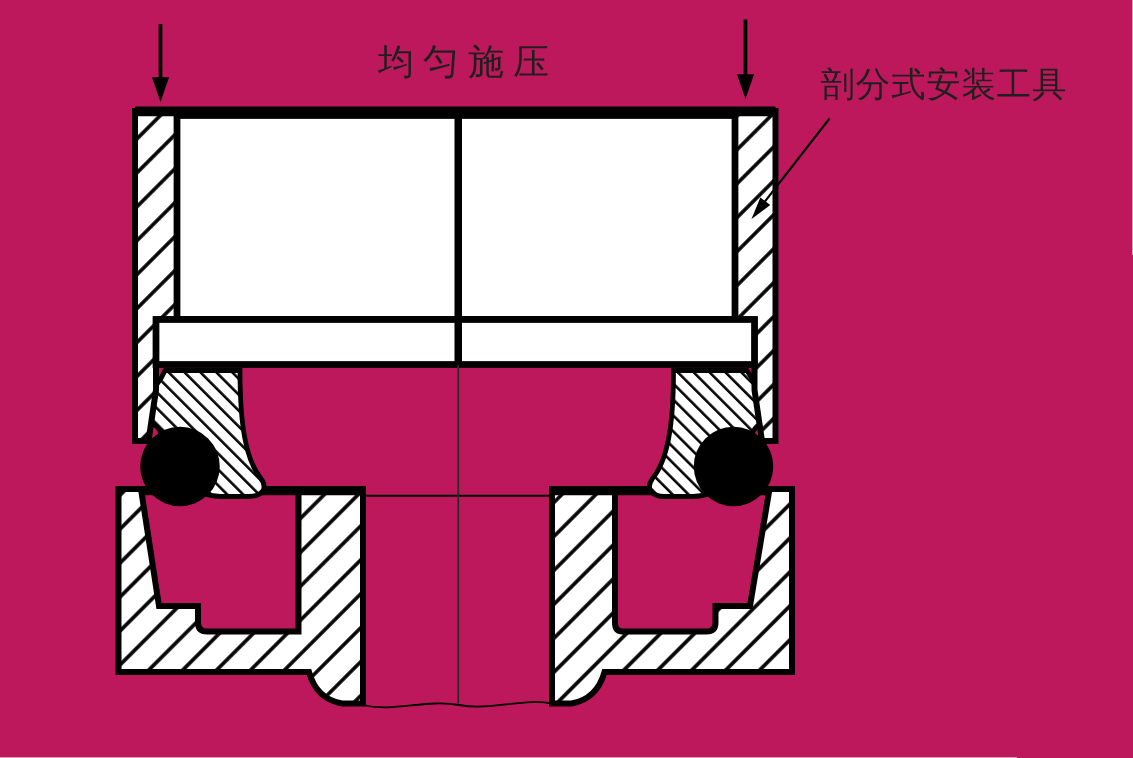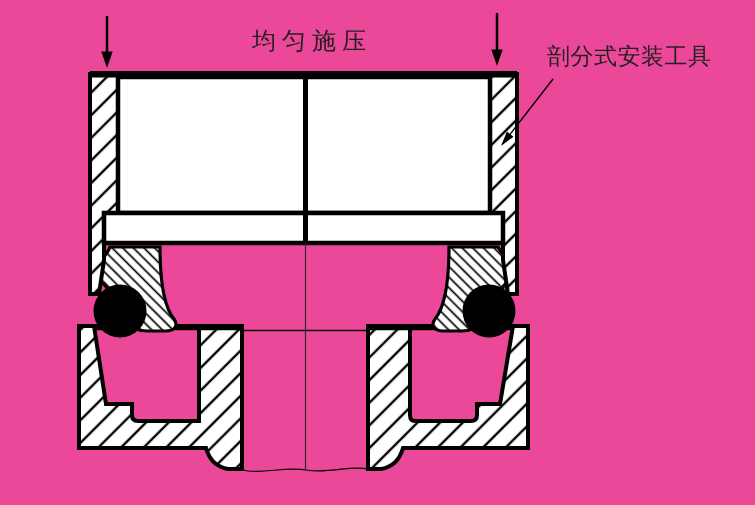--- a/index.html
+++ b/index.html
@@ -4,21 +4,21 @@
 <style>
   html, body {
     margin: 0;
     padding: 0;
     background: #ffffff;
   }
   .stage {
     position: relative;
     width: 755px;
     height: 505px;
-    background: #ec4899;
+    background: #be185d;
     overflow: hidden;
   }
   svg { display: block; }
   .cjk {
     font-family: "DejaVu Sans", "Liberation Sans", sans-serif;
     fill: #1f1f1f;
   }
 </style>
 </head>
 <body>

